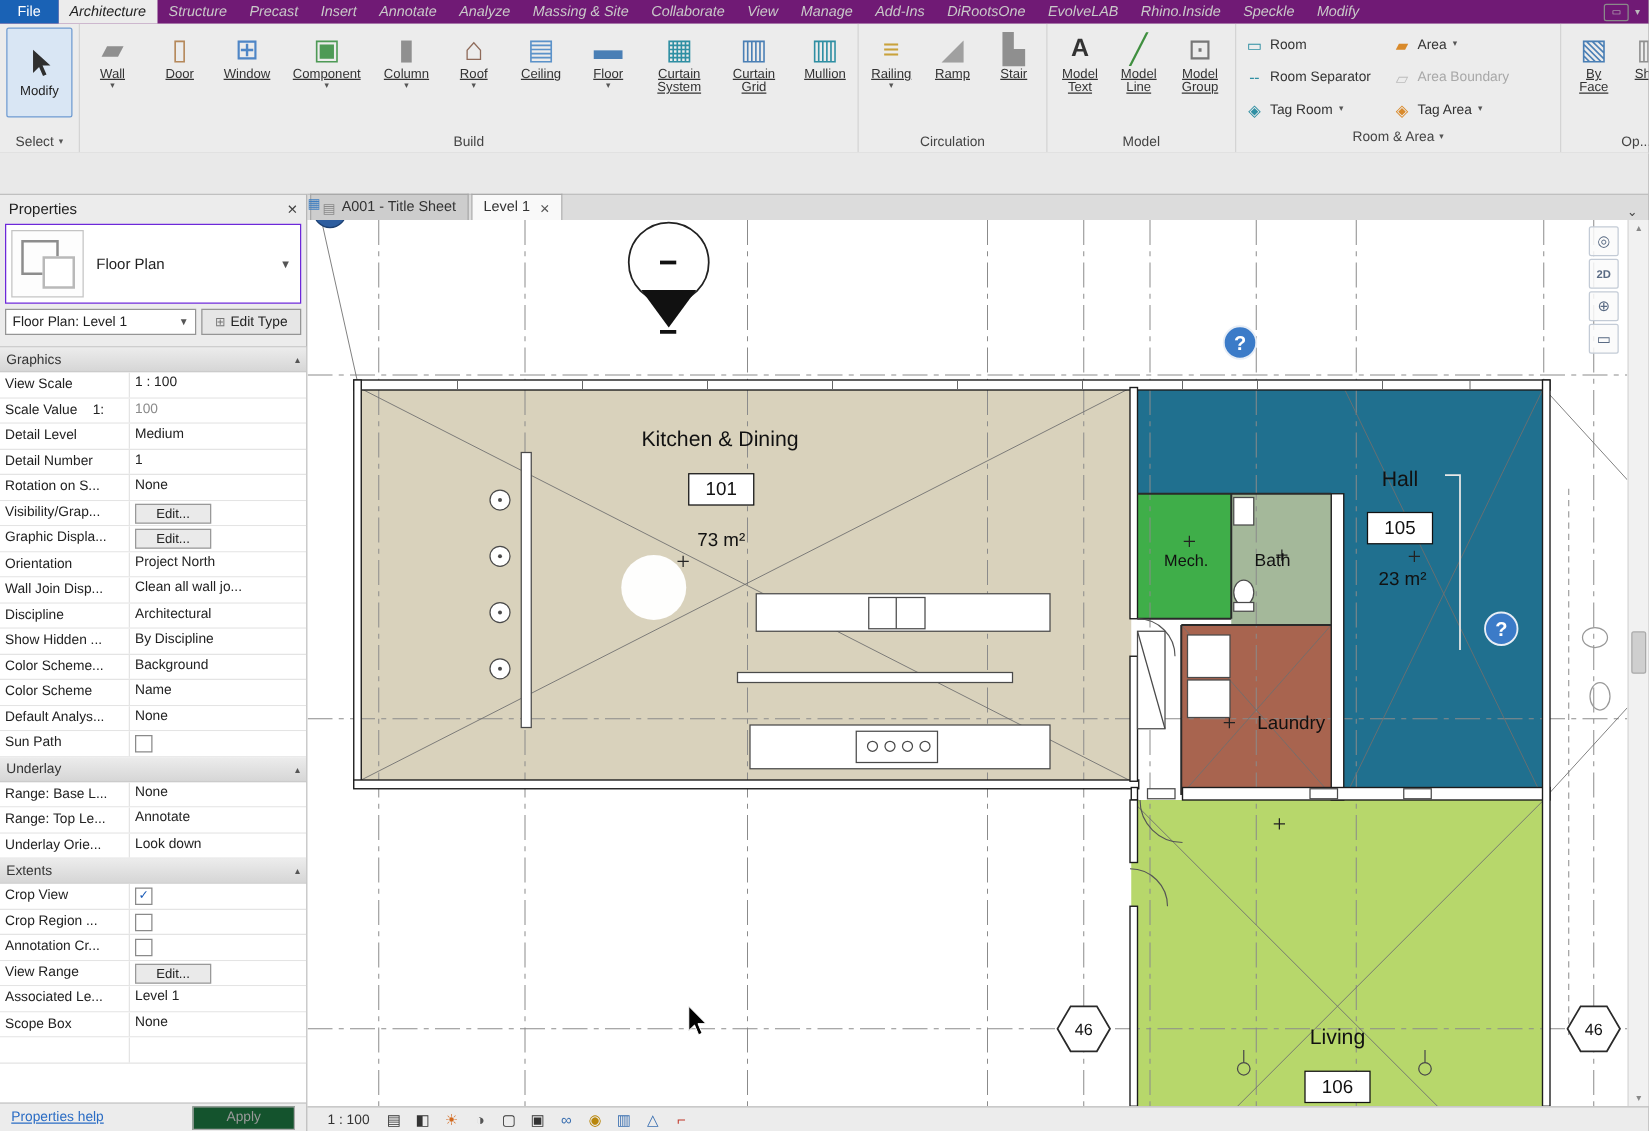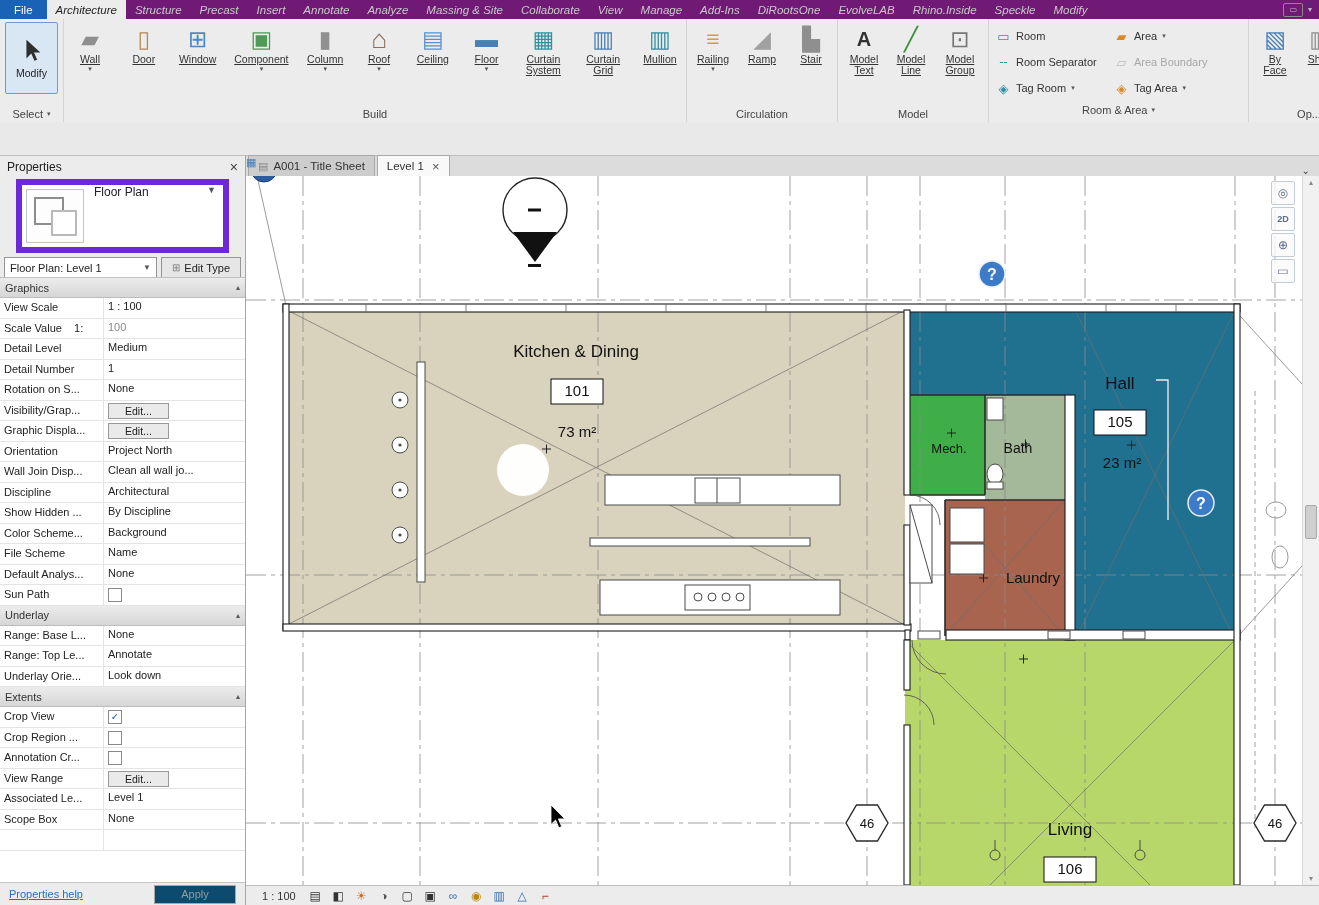--- a/index.html
+++ b/index.html
@@ -33,42 +33,42 @@
   .p-circ .rtools{width:140px;justify-content:space-between;}
   .p-model .rtools{width:140px;justify-content:space-between;}
   .p-room{width:260px;}
   .p-open .rtools{width:110px;}
   
   .midstrip{position:absolute;left:0;top:122px;width:100%;height:33px;background:#e9e9e9;}
   
   .props{position:absolute;left:0;top:155px;width:246px;bottom:0;background:#ececec;border-top:1px solid #c0c0c0;border-right:1px solid #a5a5a5;box-sizing:border-box;}
   .props-header{height:22px;display:flex;align-items:center;padding:0 7px;font-size:12px;color:#222;}
   .props-close{margin-left:auto;font-size:14px;color:#444;cursor:default;}
-  .type-box{margin:1px 16px;background:#fff;border:6px solid #6d28d9;height:62px;display:flex;}
+  .type-box{margin:1px 4px;background:#fff;border:1px solid #6d28d9;height:62px;display:flex;align-items:center;}
   .thumb{width:56px;height:52px;border:1px solid #c4c4c4;margin:4px;flex:none;position:relative;background:#fdfdfd;}
   .thumb .t1{position:absolute;left:7px;top:7px;width:26px;height:24px;border:2px solid #8d8d8d;}
   .thumb .t2{position:absolute;left:24px;top:20px;width:22px;height:22px;border:2px solid #b9b9b9;background:#fff;}
   .type-label{font-size:12px;color:#222;padding-left:6px;}
   .type-dd{margin-left:auto;padding-right:7px;color:#555;font-size:9px;}
   .sel-row{display:flex;margin:4px 4px 3px;gap:4px;height:21px;}
   .sel-dd{flex:1;background:#fff;border:1px solid #959595;font-size:11px;display:flex;align-items:center;padding:0 5px;gap:4px;}
   .sel-dd .chev{margin-left:auto;font-size:8px;color:#555;}
   .edit-type-btn{width:78px;background:#e6e6e6;border:1px solid #959595;font-size:11px;display:flex;align-items:center;justify-content:center;gap:4px;flex:none;}
   .pgrid{position:absolute;top:121px;bottom:23px;left:0;right:0;overflow:hidden;background:#fff;border-top:1px solid #c0c0c0;}
   .sechead{height:19px;background:linear-gradient(#ececec,#d6d6d6);border-bottom:1px solid #bdbdbd;display:flex;align-items:center;padding:0 5px;font-size:11px;color:#333;}
   .sechead .chev{margin-left:auto;font-size:8px;color:#555;}
   .prow{display:flex;height:20.5px;border-bottom:1px solid #e4e4e4;background:#fff;box-sizing:border-box;}
   .plabel{width:104px;padding:3px 4px 0;font-size:11px;color:#222;border-right:1px solid #e4e4e4;white-space:pre;overflow:hidden;box-sizing:border-box;flex:none;}
   .pvalue{flex:1;padding:2px 4px 0;font-size:11px;color:#222;white-space:nowrap;overflow:hidden;}
   .pvalue.muted{color:#8a8a8a;}
   .pbtn{display:inline-block;border:1px solid #999;background:#eaeaea;font-size:10.5px;padding:0 16px;line-height:14px;}
   .cb{display:inline-block;width:12px;height:12px;border:1px solid #8a8a8a;background:#fff;font-size:10px;line-height:11px;text-align:center;color:#1759b7;margin-top:1px;}
   .props-bottom{position:absolute;bottom:0;left:0;right:0;height:23px;display:flex;align-items:center;padding:0 9px;background:#ececec;border-top:1px solid #c6c6c6;box-sizing:border-box;}
   .help-link{color:#2a6cc4;text-decoration:underline;font-size:11px;cursor:pointer;}
-  .apply-btn{margin-left:auto;width:80px;height:17px;background:#0c4a6e;border:1px solid #a8a8a8;color:#9a9a9a;font-size:11px;display:flex;align-items:center;justify-content:center;}
+  .apply-btn{margin-left:auto;width:80px;height:17px;background:#14532d;border:1px solid #a8a8a8;color:#9a9a9a;font-size:11px;display:flex;align-items:center;justify-content:center;}
   
   .viewtabs{position:absolute;left:246px;top:155px;right:0;height:21px;background:#dcdcdc;border-top:1px solid #c0c0c0;display:flex;align-items:flex-end;box-sizing:border-box;}
   .vtab{height:20px;display:flex;align-items:center;gap:5px;padding:0 9px;font-size:11.5px;background:#cdcdcd;border:1px solid #a9a9a9;border-bottom:none;color:#333;margin-left:2px;white-space:nowrap;}
   .vtab.active{background:#f9f9f9;}
   .vicon{font-size:11px;color:#8a8a8a;}
   .vicon.plan{color:#3f7ec0;}
   .vclose{color:#555;font-size:13px;margin-left:3px;}
   .vspacer{flex:1;}
   .vmenu{padding:0 9px;color:#444;font-size:10px;}
   
@@ -357,21 +357,21 @@
         </div>
         <div class="prow">
           <div class="plabel">Show Hidden ...</div>
           <div class="pvalue">By Discipline</div>
         </div>
         <div class="prow">
           <div class="plabel">Color Scheme...</div>
           <div class="pvalue">Background</div>
         </div>
         <div class="prow">
-          <div class="plabel">File Scheme</div>
+          <div class="plabel">Color Scheme</div>
           <div class="pvalue">Name</div>
         </div>
         <div class="prow">
           <div class="plabel">Default Analys...</div>
           <div class="pvalue">None</div>
         </div>
         <div class="prow">
           <div class="plabel">Sun Path</div>
           <div class="pvalue"><span class="cb"></span></div>
         </div>

